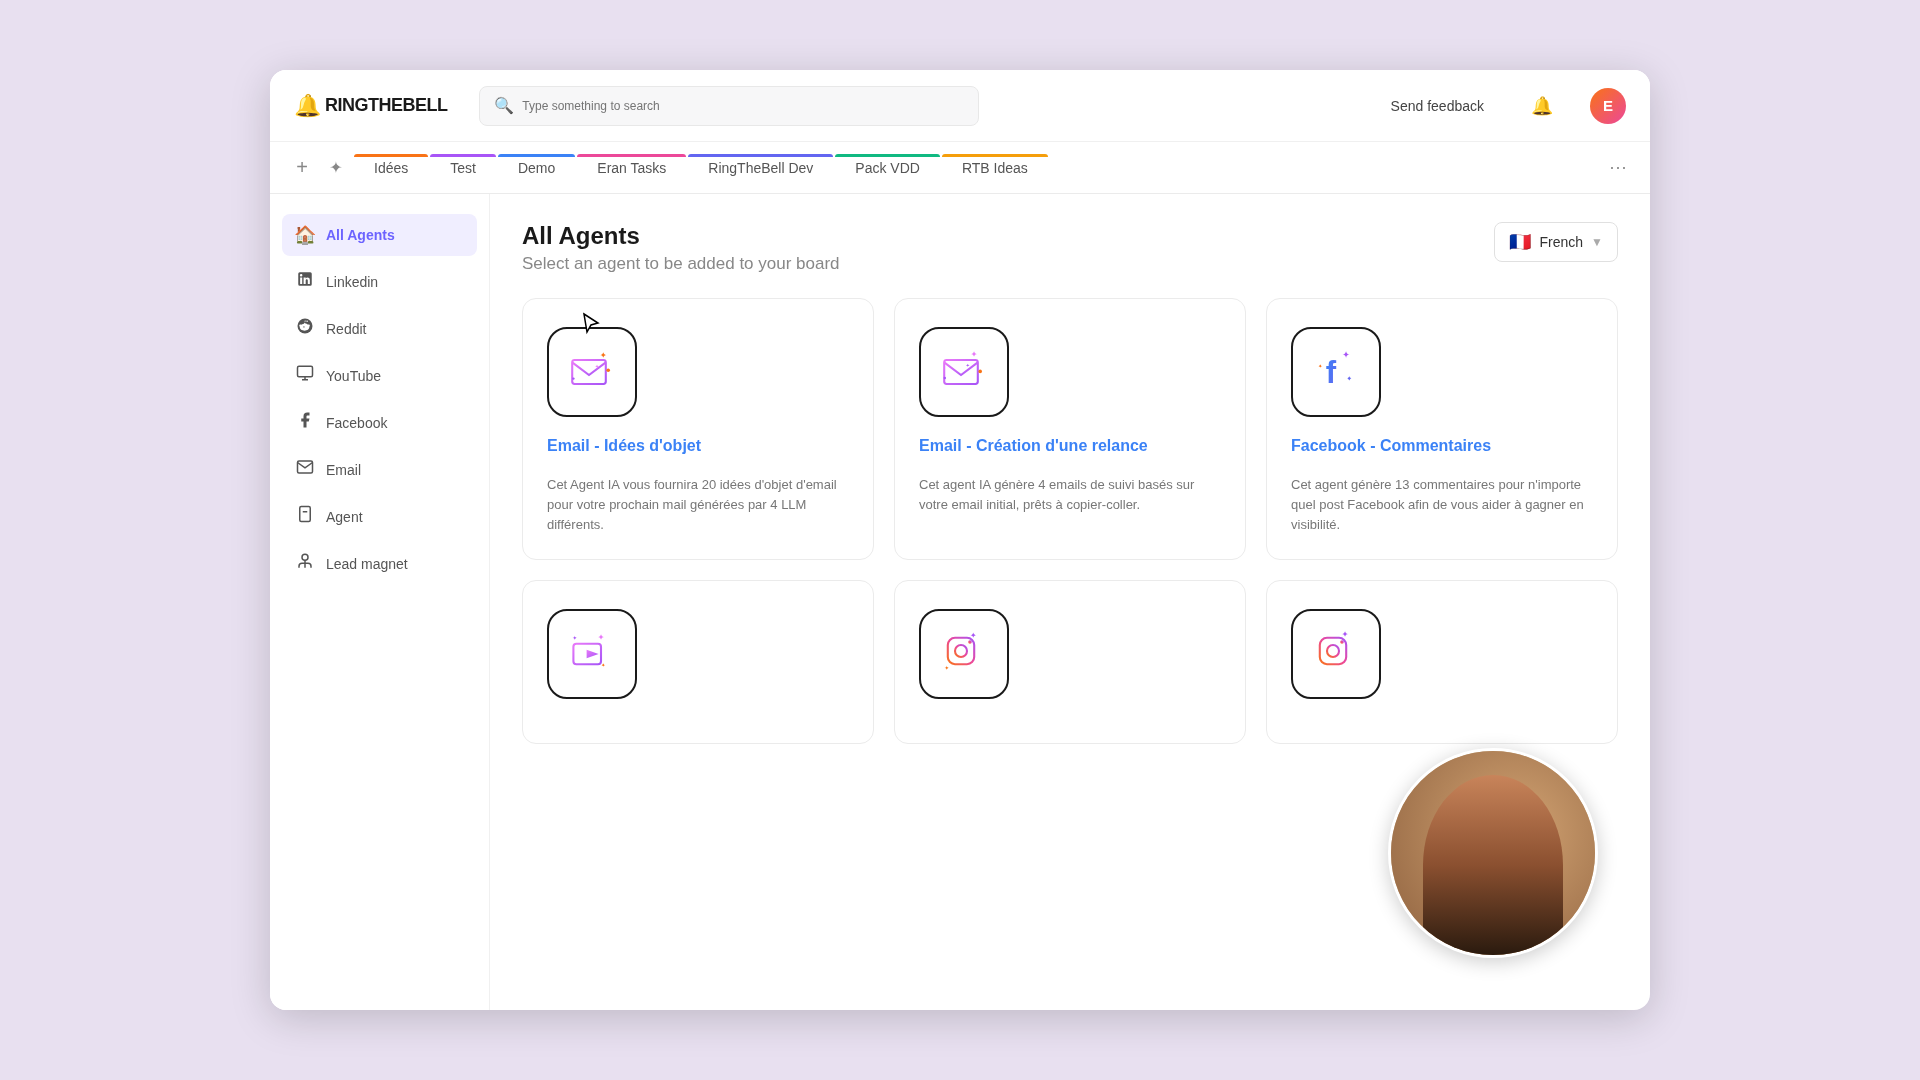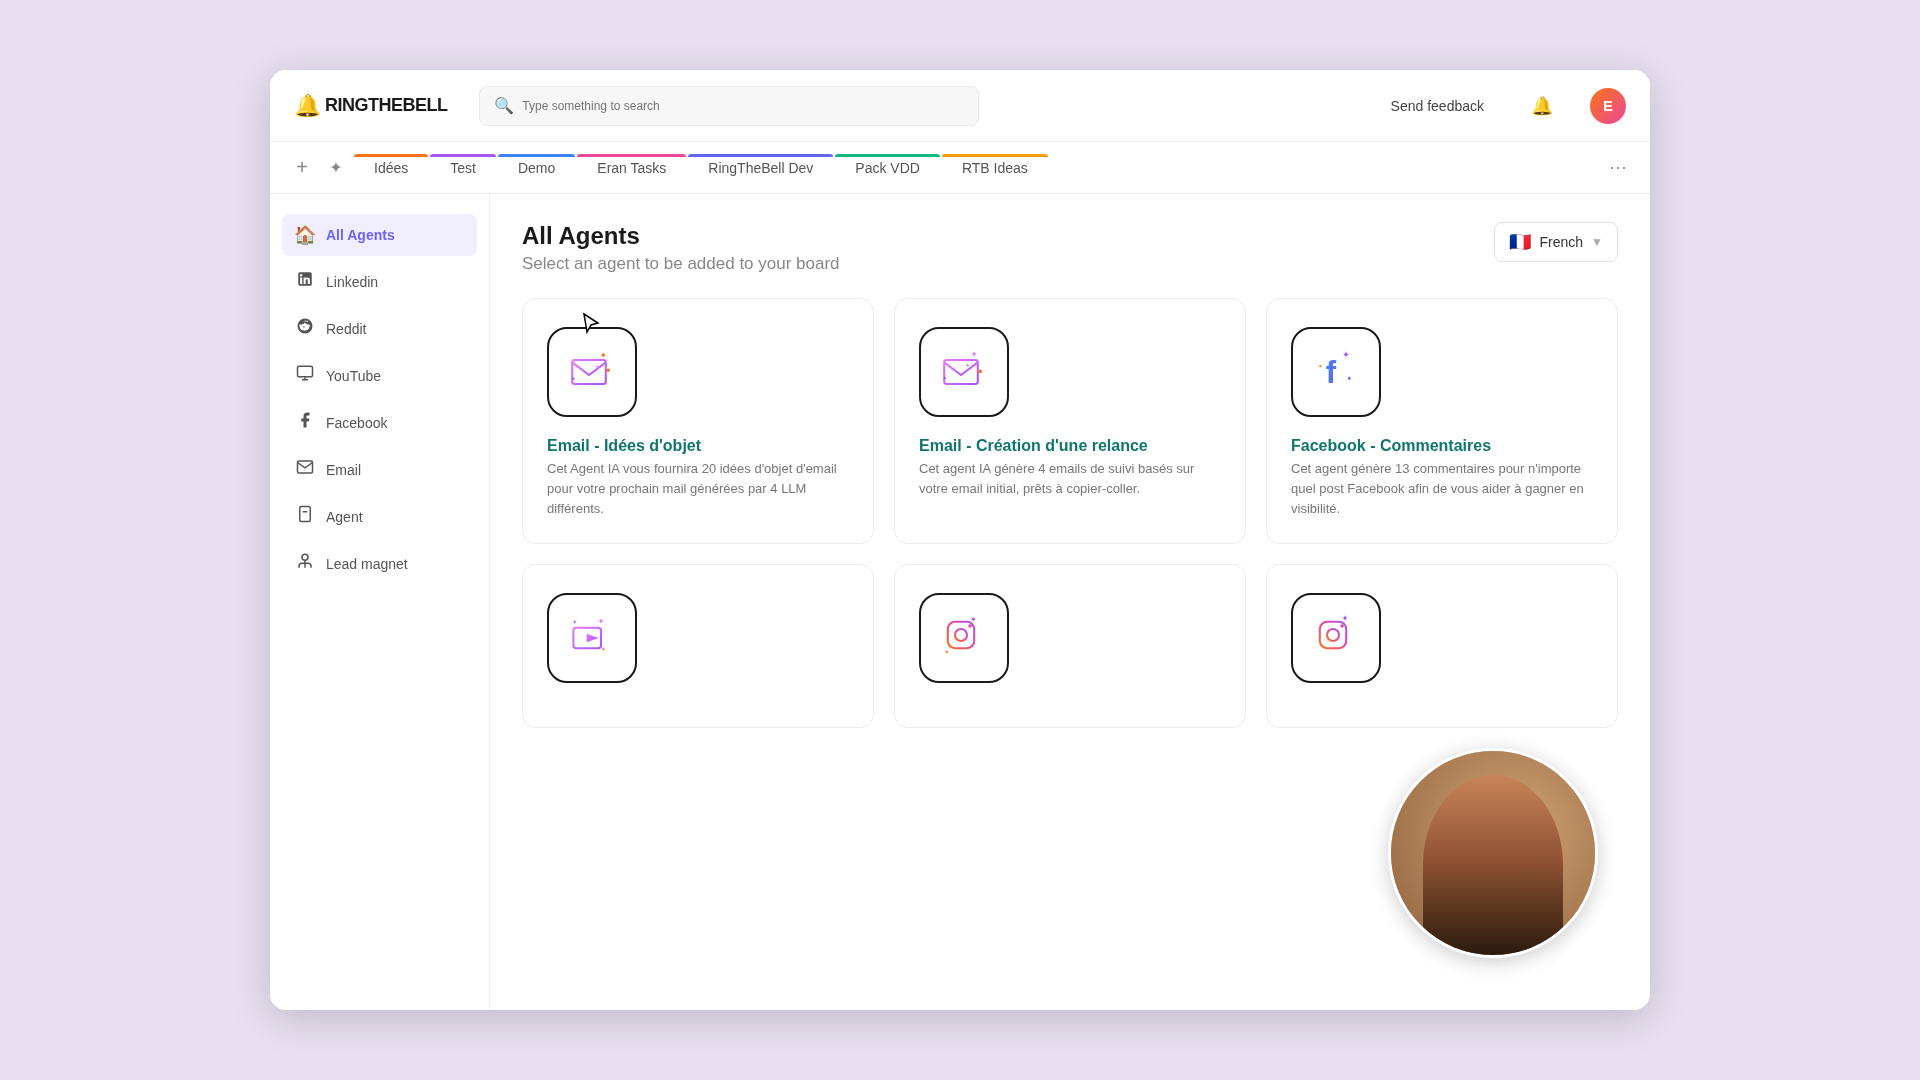--- a/index.html
+++ b/index.html
@@ -264,22 +264,22 @@
       background: #fff;
       display: flex;
       align-items: center;
       justify-content: center;
       position: relative;
       overflow: hidden;
     }
     .agent-card-title {
       font-size: 16px;
       font-weight: 700;
-      color: #0f766e;
-      margin-bottom: 4px;
+      color: #3b82f6;
+      margin-bottom: 20px;
     }
     .agent-card-desc {
       font-size: 13px;
       color: #777;
       line-height: 1.55;
     }
 
     
     .icon-email-ideas svg,
     .icon-email-relance svg,

